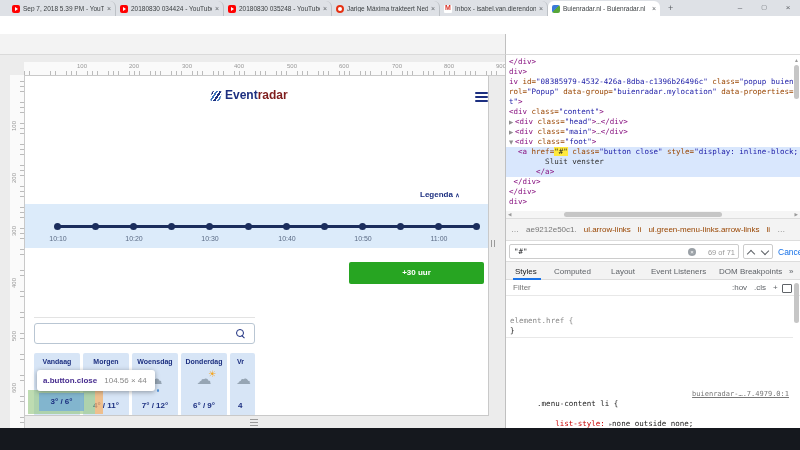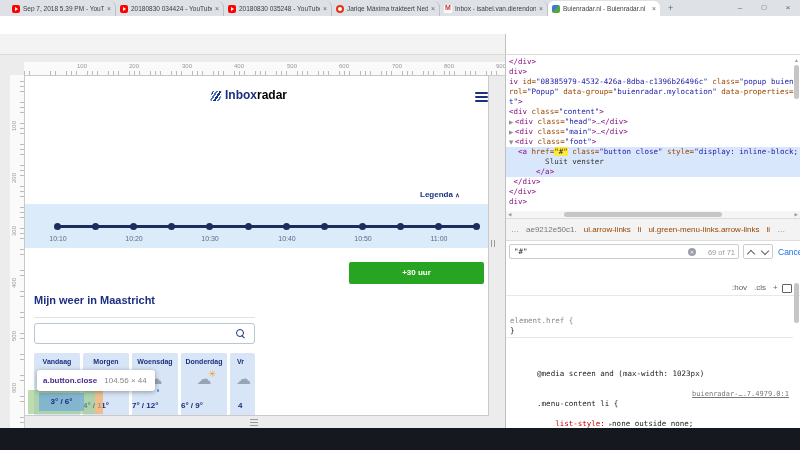--- a/index.html
+++ b/index.html
@@ -56,21 +56,21 @@
   .hamb::before,.hamb::after{content:"";position:absolute;left:0}
   .hamb::before{top:4px}.hamb::after{top:8px}
   .band{left:0;top:128px;width:465px;height:44px;background:#dcebfa}
   .tl-line{left:32px;top:21px;width:420px;height:3px;background:#1b2d5c;border-radius:2px}
   .dot{top:19px;width:7px;height:7px;border-radius:50%;background:#1b2d5c}
   .tl-lab{top:31px;width:40px;text-align:center;font-size:7px;color:#5b6b85}
   .gbtn{top:186px;width:135px;height:22px;background:#27a522;border-radius:2px;color:#fff;
         font-size:8px;font-weight:bold;text-align:center;line-height:22px}
   .card{top:277px;width:46px;height:63px;background:#d7e5f6;border-radius:2px;overflow:hidden}
   .card .day{margin-top:5px;text-align:center;font-size:7px;font-weight:bold;color:#1c2f80}
-  .card .temp{position:absolute;left:0;bottom:6px;width:100%;font-size:8px;font-weight:bold;color:#1c2f80}
+  .card .temp{position:absolute;left:0;bottom:6px;width:100%;text-align:center;font-size:8px;font-weight:bold;color:#1c2f80}
   .cloud{position:absolute;left:0;top:18px;width:100%;text-align:center;font-size:15px;color:#96a5b4;
          font-family:"DejaVu Sans",sans-serif;line-height:16px}
   .sun{position:absolute;font-size:9px;color:#f5a623;font-family:"DejaVu Sans",sans-serif}
   .drop{position:absolute;width:2px;height:3px;border-radius:50%;background:#4f8fd6}
   .tooltip{left:12px;top:294px;width:118px;height:21px;background:#fff;border-radius:3px;
            box-shadow:0 1px 5px rgba(0,0,0,.35);display:flex;align-items:center;padding:0 6px;box-sizing:border-box;z-index:5}
   .hl-pad{left:3px;top:314px;width:67px;height:24px;background:rgba(147,196,125,.6)}
   .hl-content{left:14px;top:317px;width:45px;height:18px;background:rgba(111,168,220,.7);
               text-align:center;font-size:8px;font-weight:bold;color:#1c2f80;line-height:18px}
   .hl-margin{left:70px;top:314px;width:8px;height:24px;background:rgba(246,178,107,.75)}
@@ -218,21 +218,21 @@
   <div class="abs" style="left:250px;top:364px">
     <span class="grip-h abs" style="top:0"></span>
       <span class="grip-h abs" style="top:3px"></span>
       <span class="grip-h abs" style="top:6px"></span>
   </div>
 
   <div class="abs page">
 
     <div class="abs" style="left:0;top:10px;width:465px;height:24px">
       <span class="abs logo-ico" style="left:186px;top:5px"></span>
-      <span class="abs" style="left:200px;top:2px;font-size:12px;font-weight:bold"><span class="navy">Inbox</span><span style="color:#000000">radar</span></span>
+      <span class="abs" style="left:200px;top:2px;font-size:12px;font-weight:bold"><span class="navy">Event</span><span style="color:#7f1d1d">radar</span></span>
       <span class="hamb" style="left:450px;top:6px"></span>
     </div>
 
     <div class="abs" style="left:395px;top:114px;font-size:8px;font-weight:bold">
       <span class="navy">Legenda</span>
       <span class="navy" style="font-size:6px">∧</span>
     </div>
 
     <div class="abs band">
       <div class="abs tl-line"></div>
@@ -251,21 +251,20 @@
       <span class="abs tl-lab" style="left:13px">10:10</span>
       <span class="abs tl-lab" style="left:89px">10:20</span>
       <span class="abs tl-lab" style="left:165px">10:30</span>
       <span class="abs tl-lab" style="left:242px">10:40</span>
       <span class="abs tl-lab" style="left:318px">10:50</span>
       <span class="abs tl-lab" style="left:394px">11:00</span>
     </div>
 
     <div class="abs gbtn" style="left:324px">+30 uur</div>
 
-    <div class="abs navy" style="left:9px;top:218px;font-size:11px;font-weight:bold">Mijn weer in Maastricht</div>
     <div class="abs" style="left:9px;top:241px;width:221px;height:1px;background:#e3e3e3"></div>
 
     <div class="abs srch">
       <span class="mag" style="left:201px;top:5px"></span>
     </div>
 
     <div class="abs card" style="left:9px">
       <div class="day">Vandaag</div>
     </div>
     <div class="abs card" style="left:58px">
@@ -347,32 +346,42 @@
       <span class="abs" style="right:42px;top:3px;width:8px;height:8px;border-radius:50%;background:#9aa0a6;color:#fff;font-size:6px;line-height:8px;text-align:center">×</span>
       <span class="abs" style="right:3px;top:3px;font-size:7.5px;color:#999">69 of 71</span>
     </div>
     <div class="abs" style="left:237px;top:3px;width:30px;height:15px;border:1px solid #ccc;border-radius:2px;box-sizing:border-box">
       <span class="abs" style="left:4px;top:6px;width:5px;height:5px;border-left:1.4px solid #5f6368;border-top:1.4px solid #5f6368;transform:rotate(45deg)"></span>
       <span class="abs" style="left:18px;top:3px;width:5px;height:5px;border-left:1.4px solid #5f6368;border-top:1.4px solid #5f6368;transform:rotate(225deg)"></span>
     </div>
     <span class="abs" style="left:272px;top:6px;font-size:8.5px;color:#1a73e8">Cancel</span>
   </div>
 
+  <div class="abs" style="left:0;top:206px;width:294px;height:19px;background:#f3f3f3;border-top:1px solid #ddd;border-bottom:1px solid #ddd;box-sizing:border-box">
+    <span class="abs ptab" style="left:9px;top:5px;color:#202124">Styles</span>
+    <span class="abs" style="left:7px;top:16px;width:28px;height:2px;background:#1a73e8"></span>
+    <span class="abs ptab" style="left:48px;top:5px">Computed</span>
+    <span class="abs ptab" style="left:105px;top:5px">Layout</span>
+    <span class="abs ptab" style="left:145px;top:5px">Event Listeners</span>
+    <span class="abs ptab" style="left:213px;top:5px">DOM Breakpoints</span>
+    <span class="abs ptab" style="left:283px;top:5px">»</span>
+  </div>
 
   <div class="abs" style="left:0;top:225px;width:294px;height:15px;border-bottom:1px solid #e8e8e8">
+    <input style="position: absolute; left: 5px; top: 2px; width: 150px; border: none; outline: none; font-size: 8px; color: rgb(51, 51, 51); font-family: &quot;Liberation Sans&quot;, sans-serif;" placeholder="Filter">
     <span class="abs ptab" style="left:226px;top:3px">:hov</span>
     <span class="abs ptab" style="left:248px;top:3px">.cls</span>
     <span class="abs ptab" style="left:267px;top:3px">+</span>
     <span class="abs" style="left:276px;top:4px;width:8px;height:7px;border:1px solid #5f6368;border-radius:1px"></span>
   </div>
 
   <div class="abs code" style="left:0;top:240px;width:287px">
     <div class="rule"><span style="color:#888">element.href {</span><br><span class="rsel">}</span></div>
     <div class="rule">
-      <span class="rsel">@media screen and (max-width: 1023px)</span><br>
+      <br>
       <span class="rlink">buienradar-….7.4979.0:1</span>
       <span class="rsel">.menu-content li {</span><br>
       <span>    <span class="prop">list-style:</span> <span class="tk-arrow">▸</span><span class="rsel">none outside none;</span></span><br>
       
     </div>
     
     
   </div>
 
   <div class="abs sb-thumb" style="right:1px;top:228px;width:5px;height:40px"></div>

